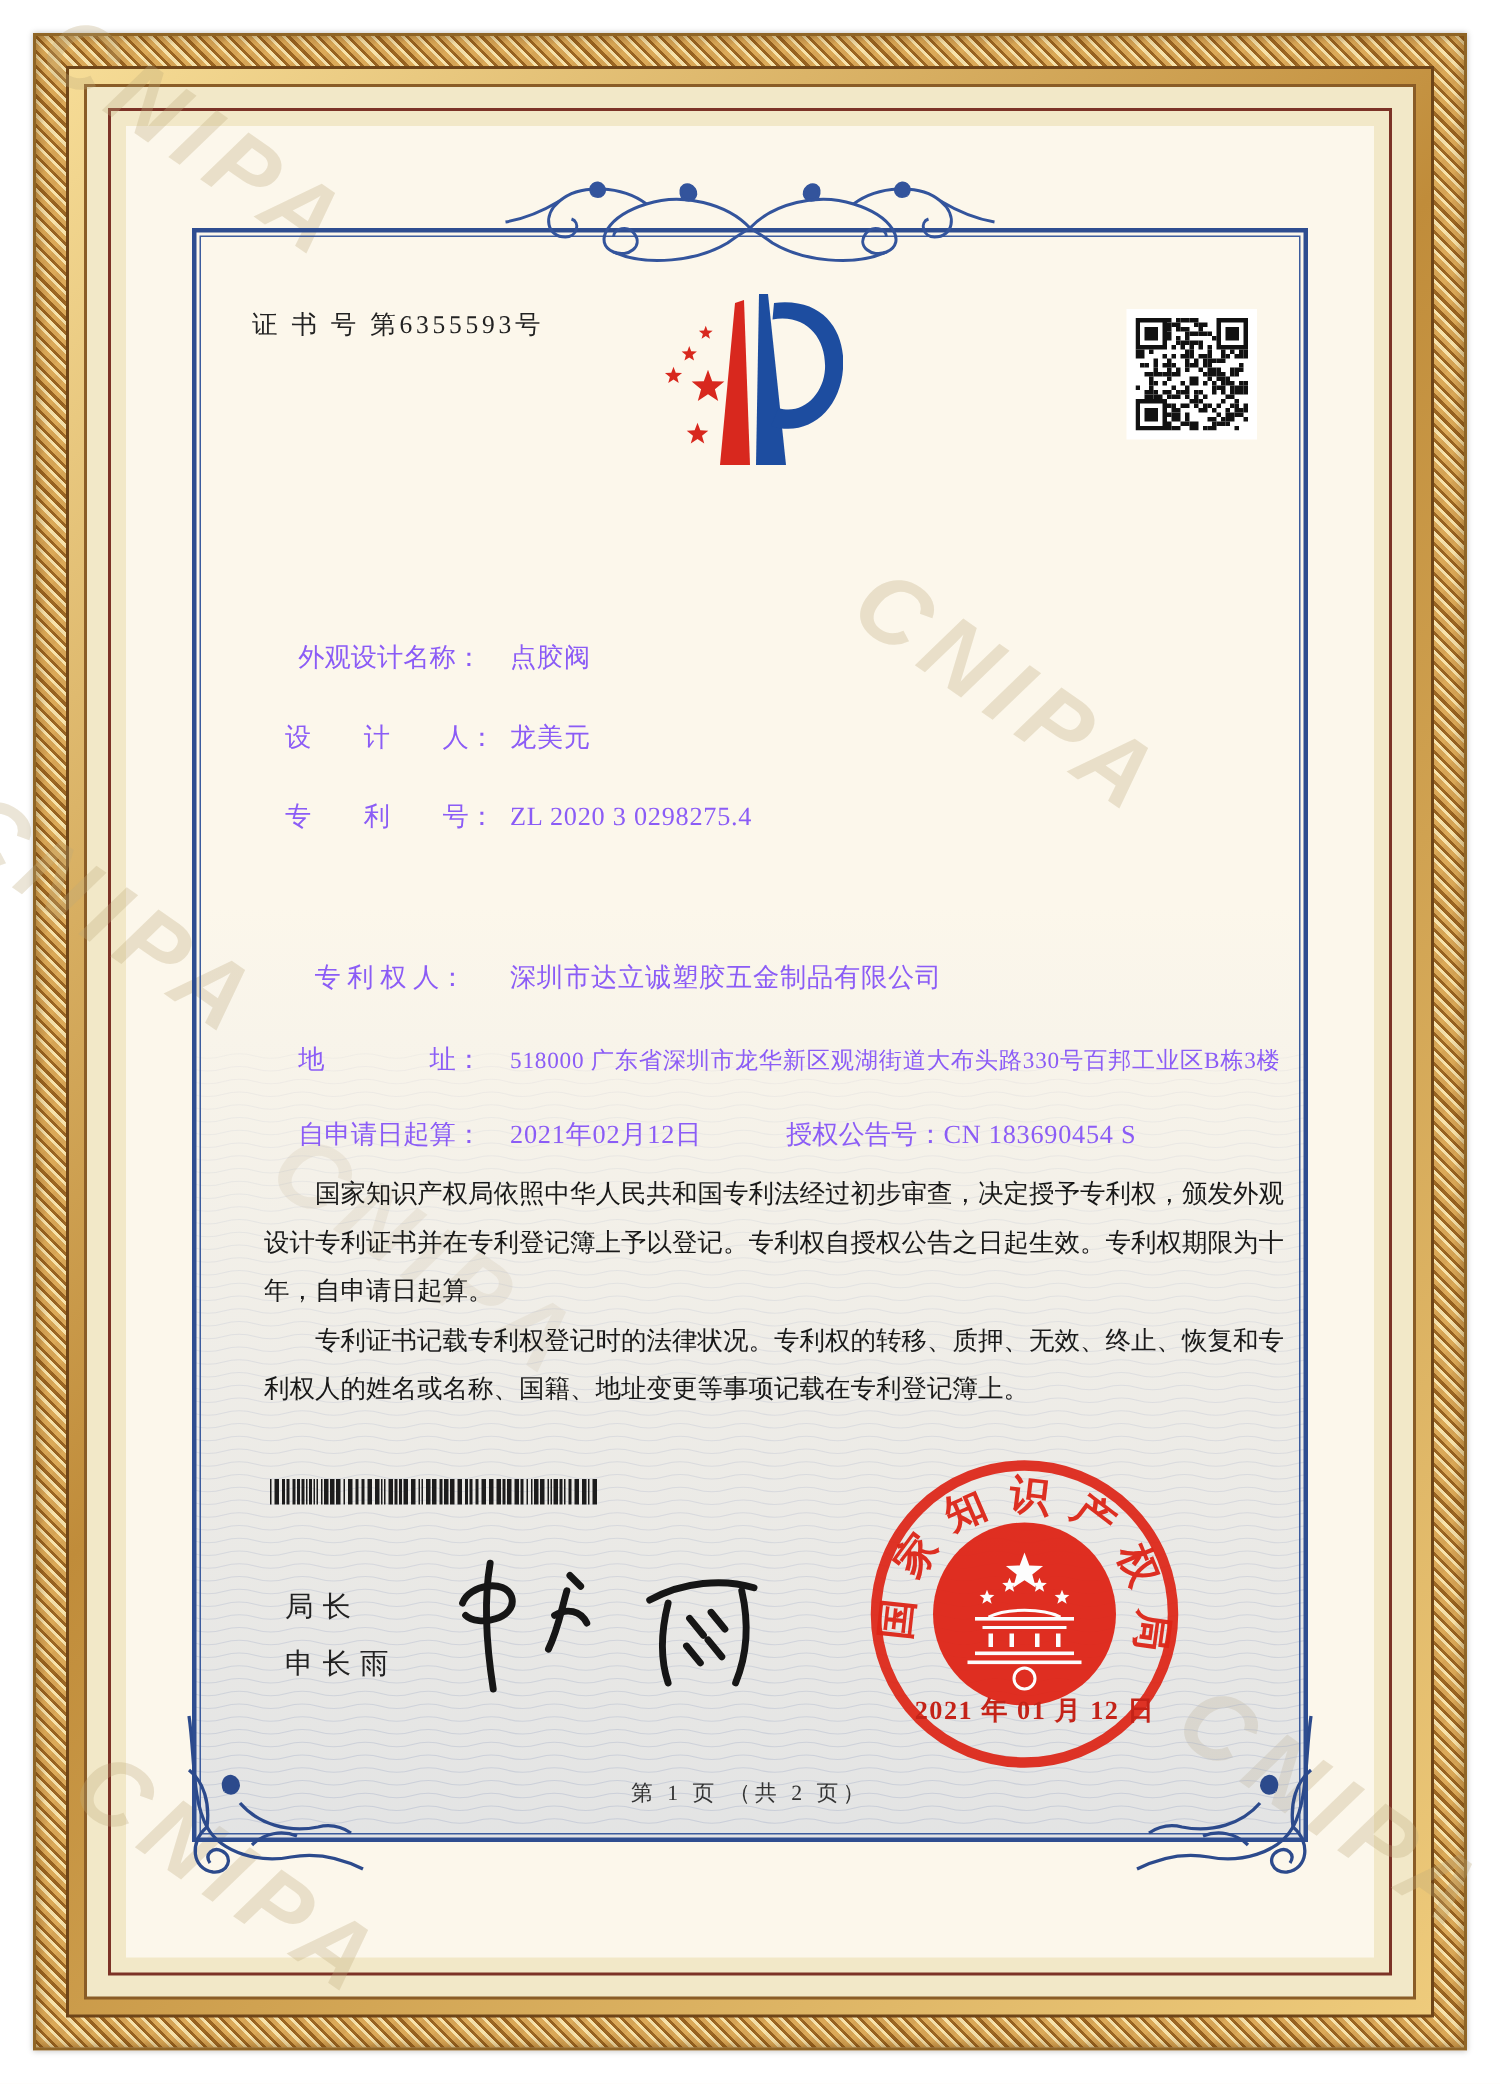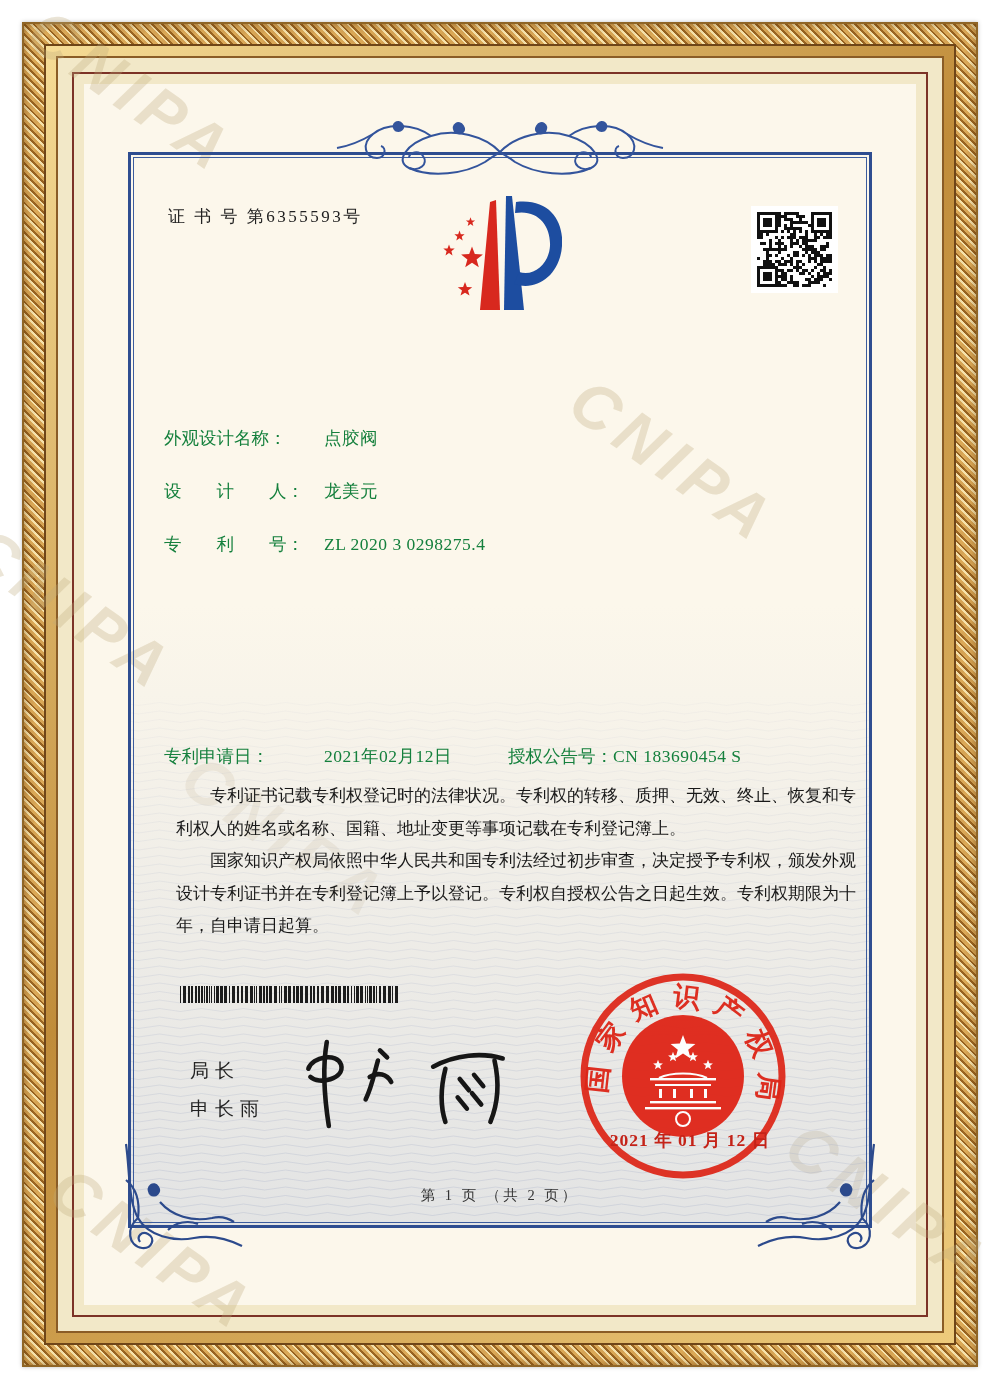--- a/index.html
+++ b/index.html
@@ -30,21 +30,21 @@
   .blue-border-inner{position:absolute;inset:2px;border:1px solid #3c5c9e;}
   .flourish-top{position:absolute;left:335px;top:106px;}
   .corner-fl{position:absolute;}
   
   .cert-no{position:absolute;left:168px;top:205px;font-size:17px;letter-spacing:2.5px;color:#222;}
   .logo{position:absolute;left:430px;top:194px;}
   .qr-wrap{position:absolute;left:751px;top:206px;width:87px;height:87px;background:#ffffff;}
   .qr-wrap svg{position:absolute;left:6px;top:6px;}
   .doc-title{position:absolute;left:0;top:318px;width:100%;text-align:center;font-size:41px;font-weight:bold;
              letter-spacing:7px;color:#101010;}
-  .frow{position:absolute;left:164px;white-space:nowrap;font-size:17.5px;color:#15803d;}
+  .frow{position:absolute;left:180px;white-space:nowrap;font-size:17.5px;color:#8b5cf6;text-align:center;}
   .frow .lbl{display:inline-block;min-width:160px;}
   .frow .val{letter-spacing:.5px;}
   .frow .val.small{font-size:15.5px;}
   .pair2{margin-left:56px;}
   .paras{position:absolute;left:176px;top:780px;width:680px;font-size:17px;line-height:32.5px;text-align:justify;color:#181818;}
   .paras p{margin:0;text-indent:2em;}
   .barcode{position:absolute;left:180px;top:986px;width:226px;height:17px;display:flex;align-items:stretch;}
   .barcode .b{background:#1c1c1c;height:100%;}
   .signer-title{position:absolute;left:190px;top:1058px;font-size:19px;letter-spacing:6px;color:#222;}
   .signer-name{position:absolute;left:190px;top:1096px;font-size:19px;letter-spacing:6px;color:#222;}
@@ -432,27 +432,33 @@
 
   <div class="frow" style="top:426px">
     <span class="lbl">外观设计名称：</span><span class="val">点胶阀</span>
   </div>
   <div class="frow" style="top:479px">
     <span class="lbl">设　　计　　人：</span><span class="val">龙美元</span>
   </div>
   <div class="frow" style="top:532px">
     <span class="lbl">专　　利　　号：</span><span class="val">ZL 2020 3 0298275.4</span>
   </div>
+  <div class="frow" style="top:639px">
+    <span class="lbl">专 利 权 人：</span><span class="val">深圳市达立诚塑胶五金制品有限公司</span>
+  </div>
+  <div class="frow" style="top:694px">
+    <span class="lbl">地　　　　址：</span><span class="val small">518000 广东省深圳市龙华新区观湖街道大布头路330号百邦工业区B栋3楼</span>
+  </div>
   <div class="frow" style="top:744px">
-    <span class="lbl">专利申请日：</span><span class="val">2021年02月12日</span><span class="pair2"><span>授权公告号：</span><span class="val">CN 183690454 S</span></span>
+    <span class="lbl">自申请日起算：</span><span class="val">2021年02月12日</span><span class="pair2"><span>授权公告号：</span><span class="val">CN 183690454 S</span></span>
   </div>
 
   <div class="paras">
+    <p>国家知识产权局依照中华人民共和国专利法经过初步审查，决定授予专利权，颁发外观设计专利证书并在专利登记簿上予以登记。专利权自授权公告之日起生效。专利权期限为十年，自申请日起算。</p>
     <p>专利证书记载专利权登记时的法律状况。专利权的转移、质押、无效、终止、恢复和专利权人的姓名或名称、国籍、地址变更等事项记载在专利登记簿上。</p>
-    <p>国家知识产权局依照中华人民共和国专利法经过初步审查，决定授予专利权，颁发外观设计专利证书并在专利登记簿上予以登记。专利权自授权公告之日起生效。专利权期限为十年，自申请日起算。</p>
   </div>
 
   <div id="barcode" class="barcode">
       <div class="b" style="width:1px;margin-right:2px"></div>
       <div class="b" style="width:3px;margin-right:2px"></div>
       <div class="b" style="width:2px;margin-right:1px"></div>
       <div class="b" style="width:2px;margin-right:2px"></div>
       <div class="b" style="width:2px;margin-right:1px"></div>
       <div class="b" style="width:2px;margin-right:1px"></div>
       <div class="b" style="width:2px;margin-right:1px"></div>

